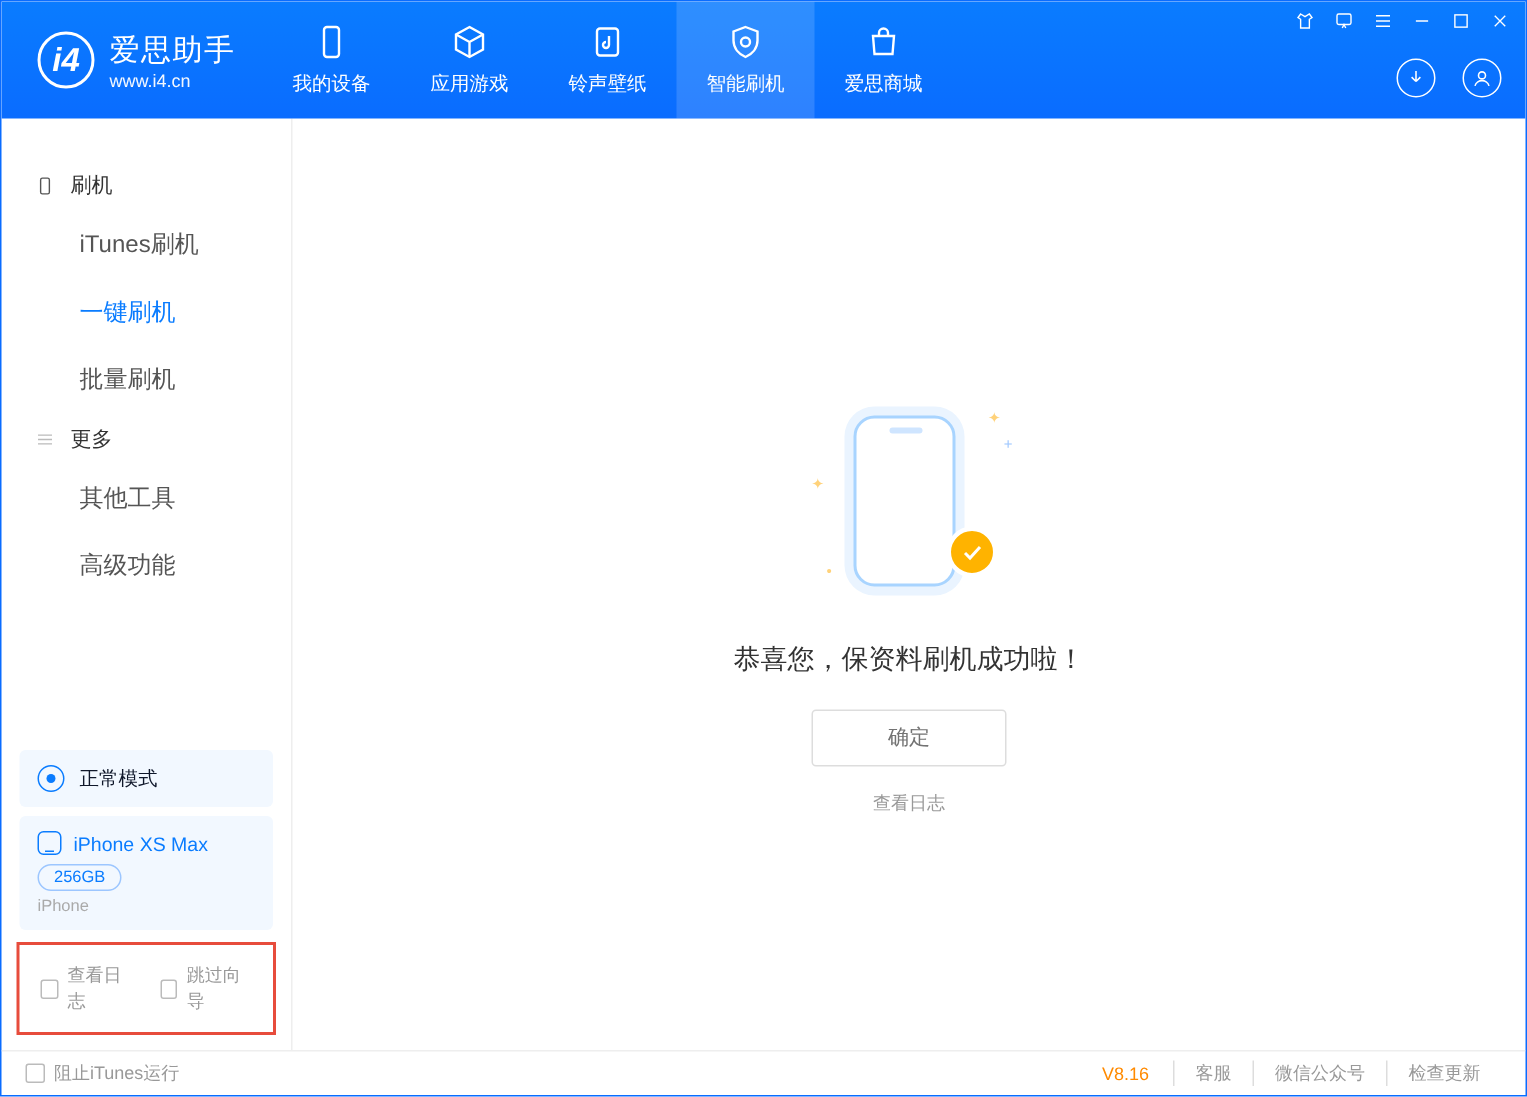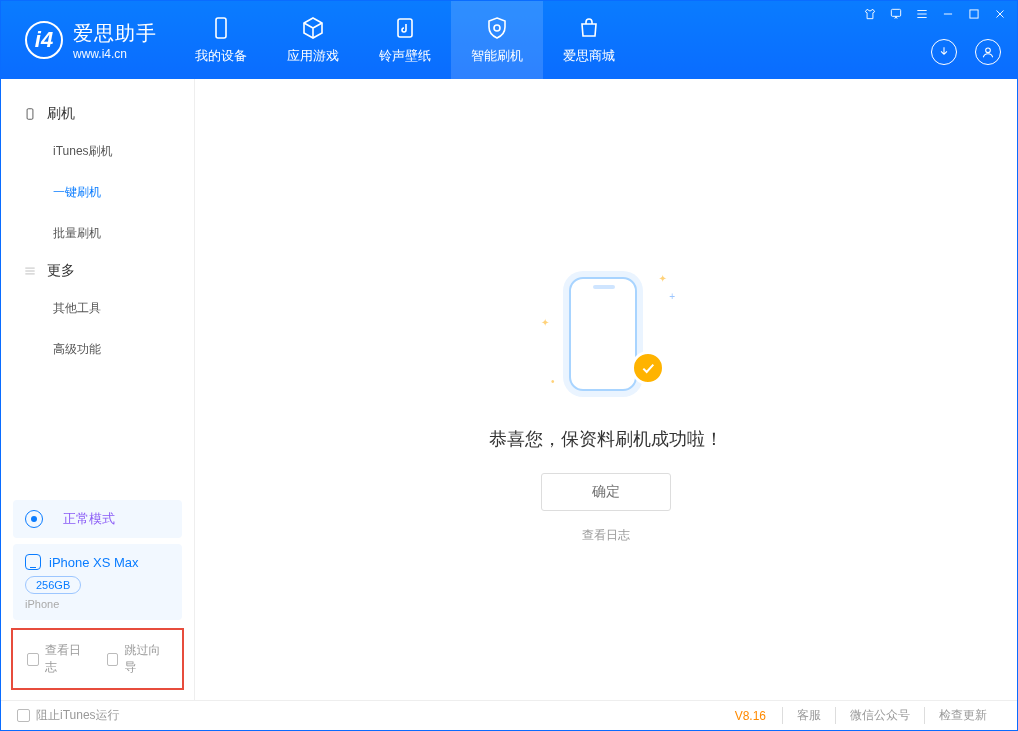--- a/index.html
+++ b/index.html
@@ -20,29 +20,29 @@
 
 .window-controls { position: absolute; top: 6px; right: 10px; display: flex; gap: 12px; align-items: center; }
 .window-controls .wc, .window-controls svg { width: 14px; height: 14px; stroke: #fff; stroke-width: 1.6; fill: none; cursor: pointer; }
 .header-right { position: absolute; right: 16px; bottom: 14px; display: flex; gap: 18px; }
 .header-right .circ { width: 26px; height: 26px; border: 1.6px solid #fff; border-radius: 50%; display: flex; align-items: center; justify-content: center; cursor: pointer; }
 .header-right svg { width: 14px; height: 14px; stroke: #fff; fill: none; stroke-width: 1.8; }
 
 
 .body { display: flex; height: calc(100% - 78px - 30px); }
 
-.sidebar { width: 194px; border-right: 1px solid #eee; padding-top: 18px; display: flex; flex-direction: column; }
+.sidebar { width: 194px; border-right: 1px solid #eee; padding-top: 28px; display: flex; flex-direction: column; }
 .side-section-hdr { display: flex; align-items: center; gap: 10px; padding: 8px 22px; font-size: 14px; color: #333; font-weight: 500; }
 .side-section-hdr svg { width: 14px; height: 14px; stroke: #555; fill: none; stroke-width: 1.6; }
-.side-item { padding: 12px 22px 12px 52px; font-size: 12px; color: #555; cursor: pointer; }
+.side-item { padding: 12px 22px 12px 52px; font-size: 16px; color: #555; cursor: pointer; }
 .side-item.active { color: #0a7cff; }
 
 .side-bottom { margin-top: auto; }
 .mode-card, .device-card { background: #f2f8ff; margin: 6px 12px; border-radius: 4px; padding: 10px 12px; }
-.mode-card { display: flex; gap: 20px; font-size: 13px; color: #8b5cf6; }
+.mode-card { display: flex; gap: 10px; font-size: 13px; color: #0f172a; }
 .mode-dot { width: 18px; height: 18px; border: 1.6px solid #0a7cff; border-radius: 50%; display: flex; align-items: center; justify-content: center; }
 .mode-dot::after { content: ''; width: 6px; height: 6px; background: #0a7cff; border-radius: 50%; }
 .device-card .dev-line { display: flex; align-items: center; gap: 8px; }
 .device-card .dev-name { color: #0a7cff; font-size: 13px; font-weight: 500; }
 .dev-icon { width: 16px; height: 16px; border: 1.5px solid #0a7cff; border-radius: 4px; position: relative; }
 .dev-icon::after { content:''; position:absolute; width:6px; height:1.5px; background:#0a7cff; bottom:1px; left:4px; }
 .badge { display: inline-block; margin-top: 6px; padding: 2px 10px; border: 1px solid #9cc6ff; color: #0a7cff; border-radius: 10px; font-size: 11px; }
 .dev-sub { font-size: 11px; color: #aaa; margin-top: 4px; }
 
 .checkbox-row { display: flex; gap: 18px; padding: 12px 14px; border: 2px solid #e74c3c; margin: 8px 10px 10px 10px; }

